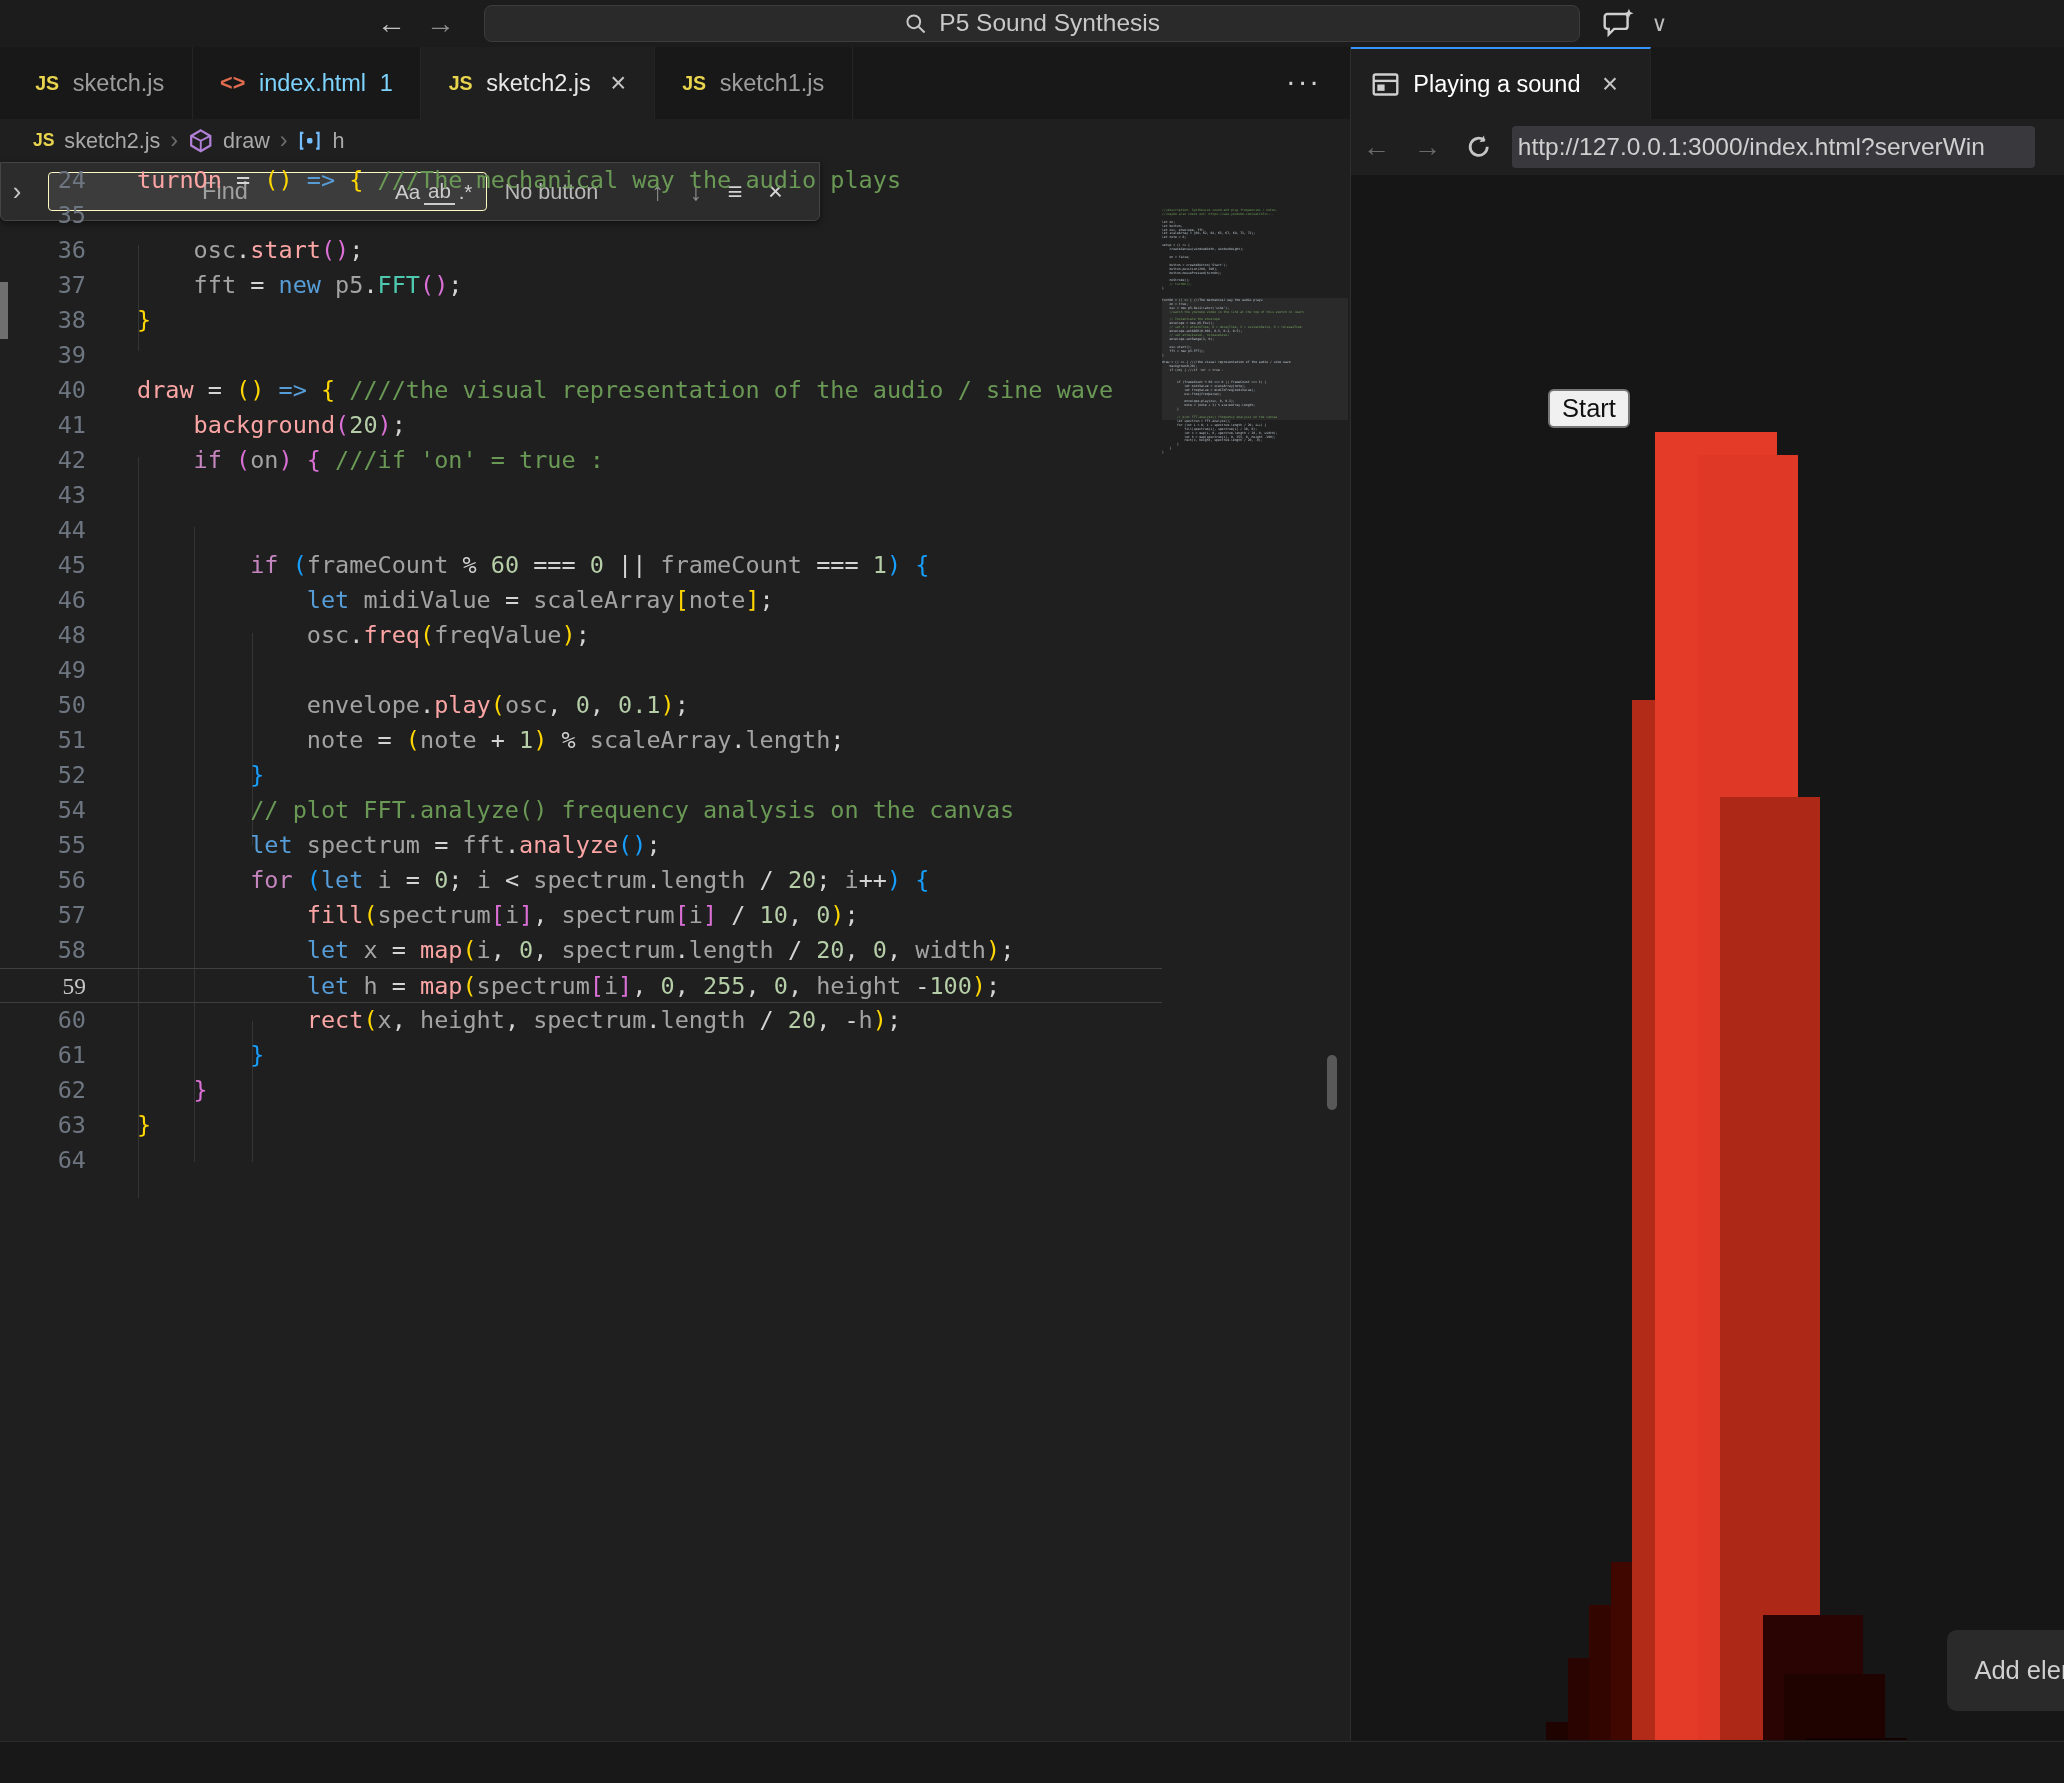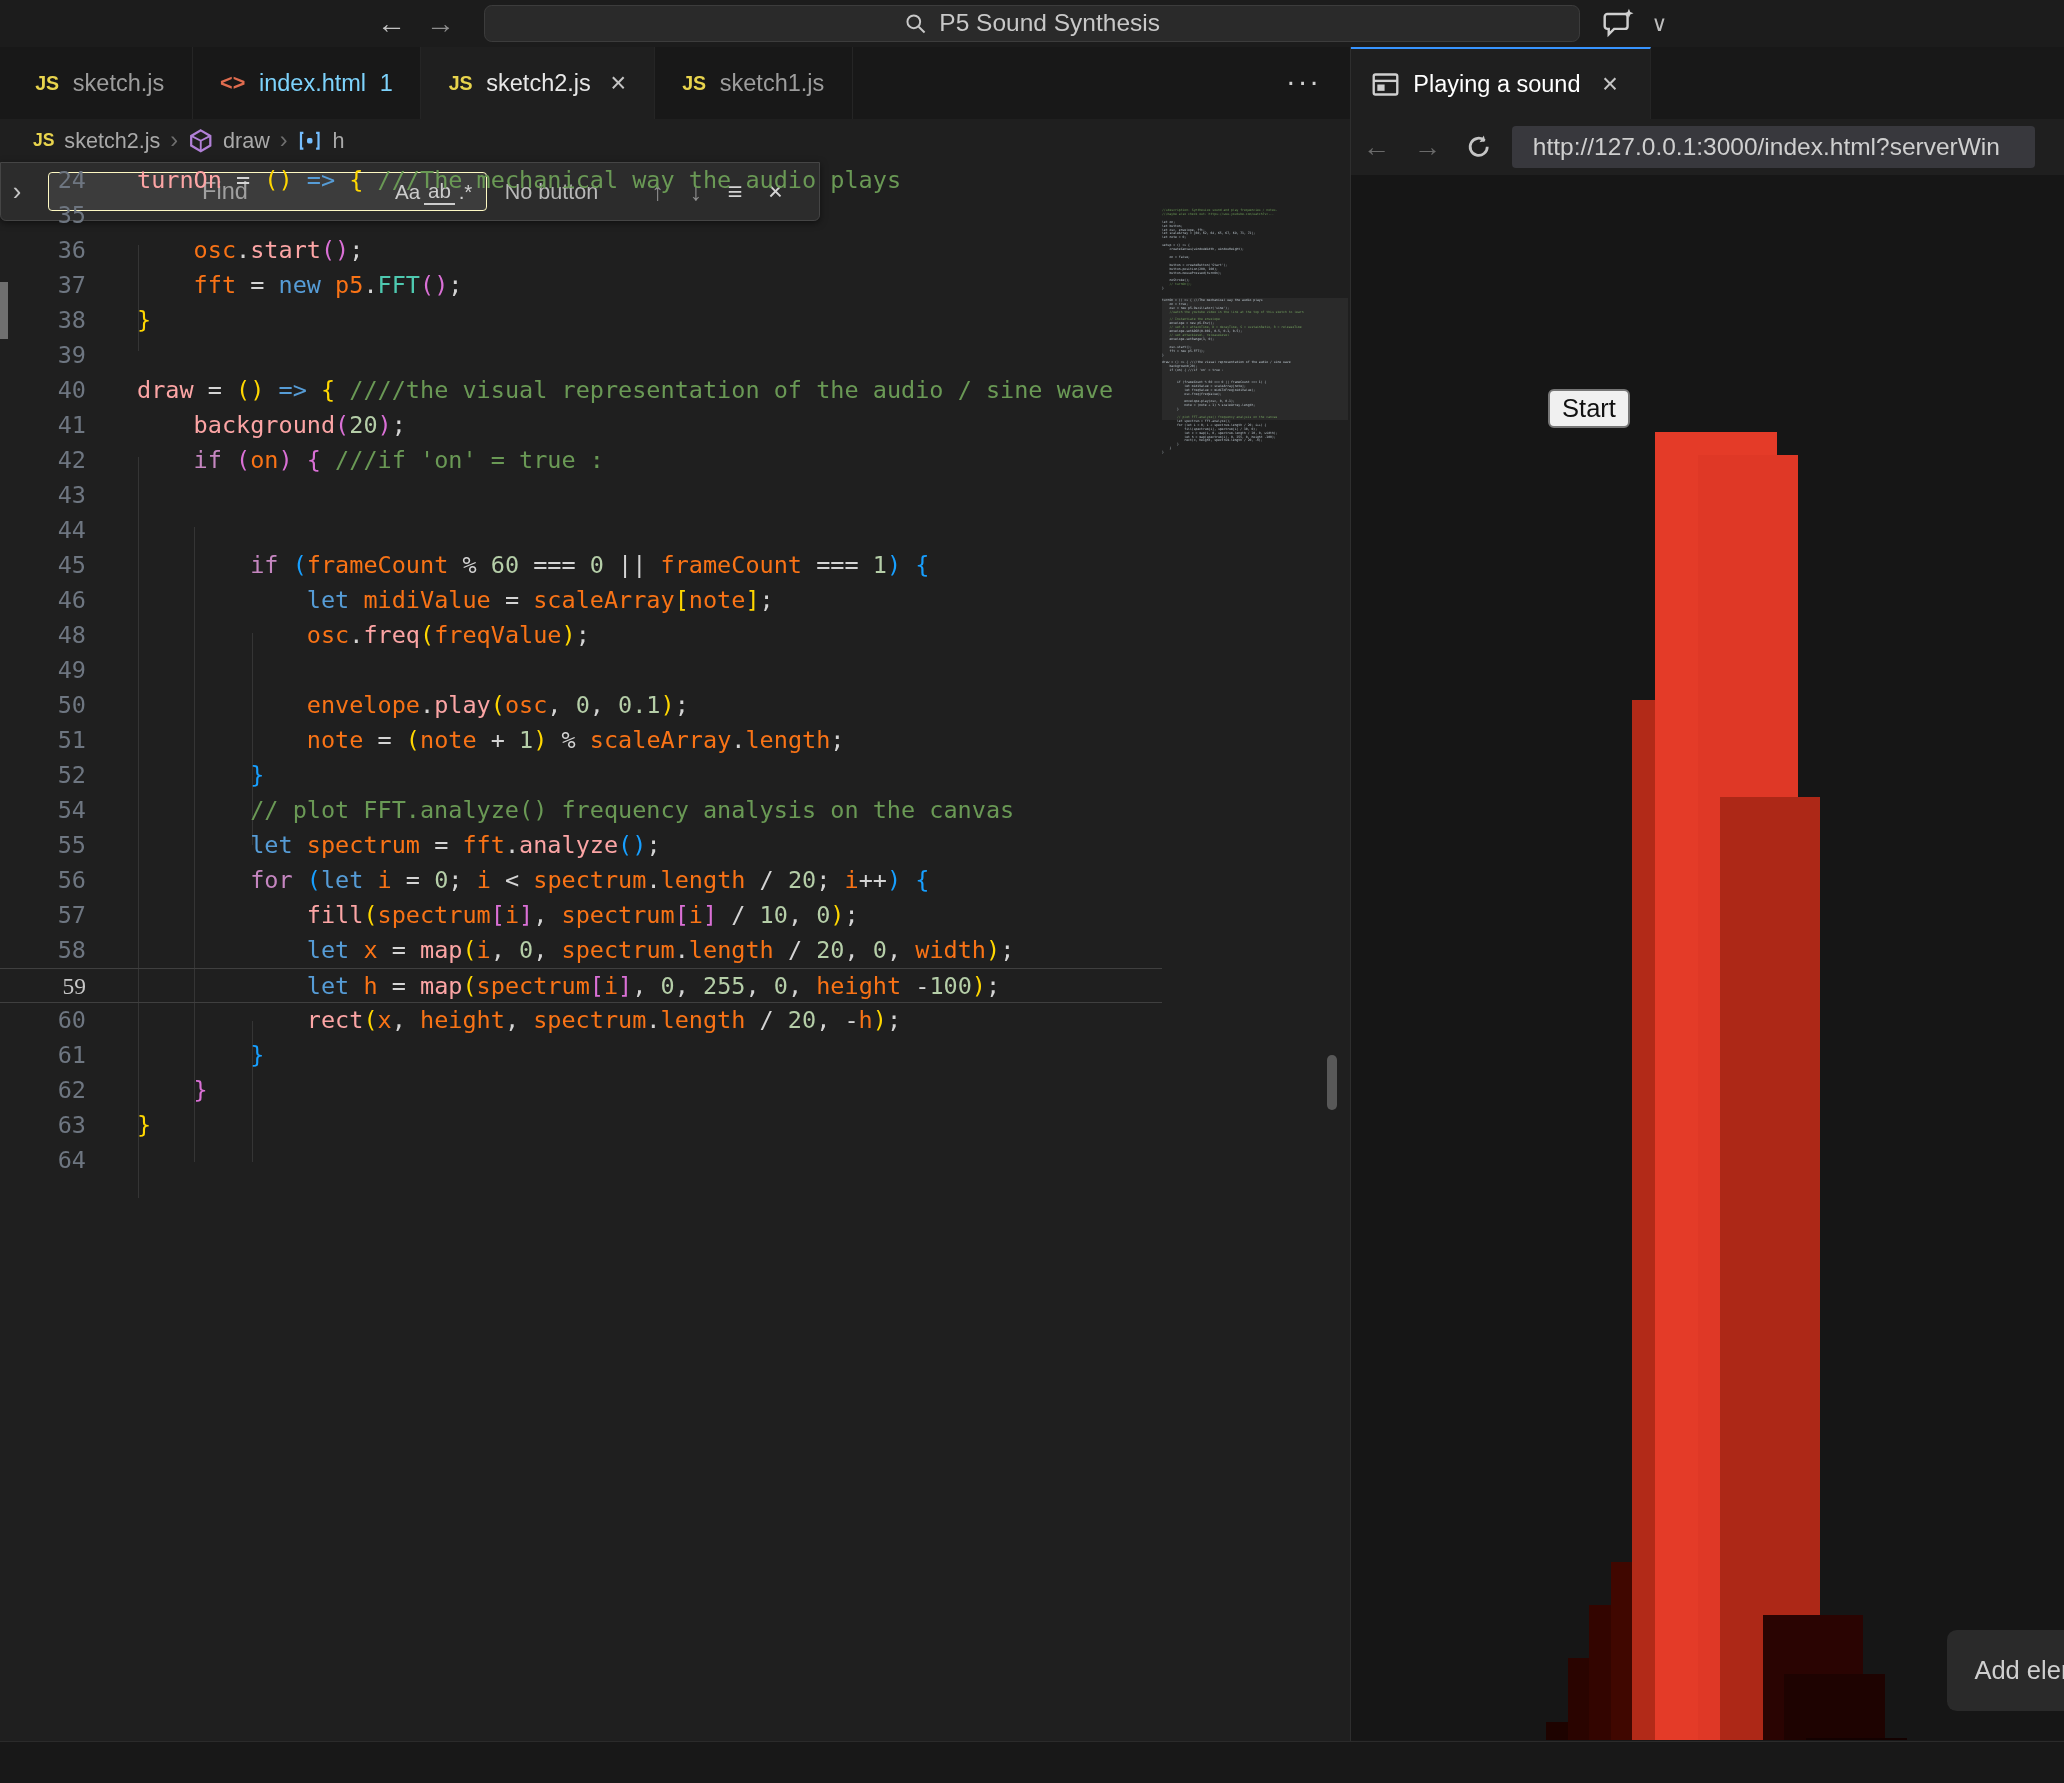--- a/index.html
+++ b/index.html
@@ -42,21 +42,21 @@
 
   
   #code-lines { left:0; top:116px; width:1162px; }
   .code-row { position:relative; height:35px; line-height:35px; white-space:pre;
               font-family:"DejaVu Sans Mono", monospace; font-size:23.5px; }
   .code-row .ln { position:absolute; left:0; width:86px; text-align:right;
                   color:#6e7681; font-size:23.5px; }
   .code-row.current .ln { color:#c6c6c6;font-family:Liberation Serif, serif; }
   .code-row.current { border-top:1px solid #3f3f3f; border-bottom:1px solid #3f3f3f; }
   .code-row .src { position:absolute; left:137px; }
-  .tkf{color:#fca5a5} .tkv{color:#f97316} .tkk{color:#569CD6} .tkc{color:#C586C0}
+  .tkf{color:#fca5a5} .tkv{color:#a3a3a3} .tkk{color:#569CD6} .tkc{color:#C586C0}
   .tkn{color:#B5CEA8} .tko{color:#D4D4D4} .tkm{color:#6A9955}
   .tb1{color:#FFD700} .tb2{color:#DA70D6} .tb3{color:#179FFF} .tkt{color:#4EC9B0}
   .guide { position:absolute; width:1px; background:#353535; }
 
   
   #minimap { left:1162px; top:115px; width:159px; height:451px; overflow:hidden; }
   #minimap pre { font-family:"DejaVu Sans Mono", monospace; font-size:3.1px;
                  line-height:3.9px; white-space:pre; padding-top:47px; }
   #minimap-slider { left:1162px; top:251px; width:186px; height:122px;
                     background:rgba(255,255,255,0.05); }
@@ -87,21 +87,21 @@
           border-top:2px solid #3794ff; border-right:1px solid #252525;
           display:flex; align-items:center; gap:13.7px; padding:0 19.6px;
           color:#ffffff; font-size:23.5px; }
   #ptab .close { color:#c5c5c5; font-size:27.4px; margin-left:7.8px; }
   #ptoolbar { left:0; top:72px; width:715px; height:57px; background:#1f1f1f;
               border-bottom:1px solid #2b2b2b; display:flex; align-items:center; }
   .pt-arrow { color:#6a6a6a; font-size:27.4px; width:51px; text-align:center; }
   #pt-reload { width:51px; display:flex; justify-content:center; }
   #url-pill { margin-left:7.8px; width:523px; height:42px; background:#38383d;
               border-radius:3.9px; overflow:hidden; display:flex; align-items:center;
-              padding-left:21px; }
+              padding-left:6px; }
   #url-pill span { color:#cfcfcf; font-size:24.5px; white-space:nowrap; }
   #pcontent { left:0; top:128px; width:715px; height:1565px; background:#161616;
               overflow:hidden; position:absolute; }
   .bar { position:absolute; }
   #start-btn { left:197px; top:214px; width:82px; height:39px; background:#f0f0f0;
                border:2px solid #767676; border-radius:5.9px; color:#111;
                font-size:25.5px; display:flex; align-items:center; justify-content:center; }
   #add-elem { left:596px; top:1455px; width:216px; height:81px; background:#2a2a2a;
               border-radius:9.8px; color:#cfcfcf; font-size:25.5px; display:flex;
               align-items:center; padding-left:27.4px; }

